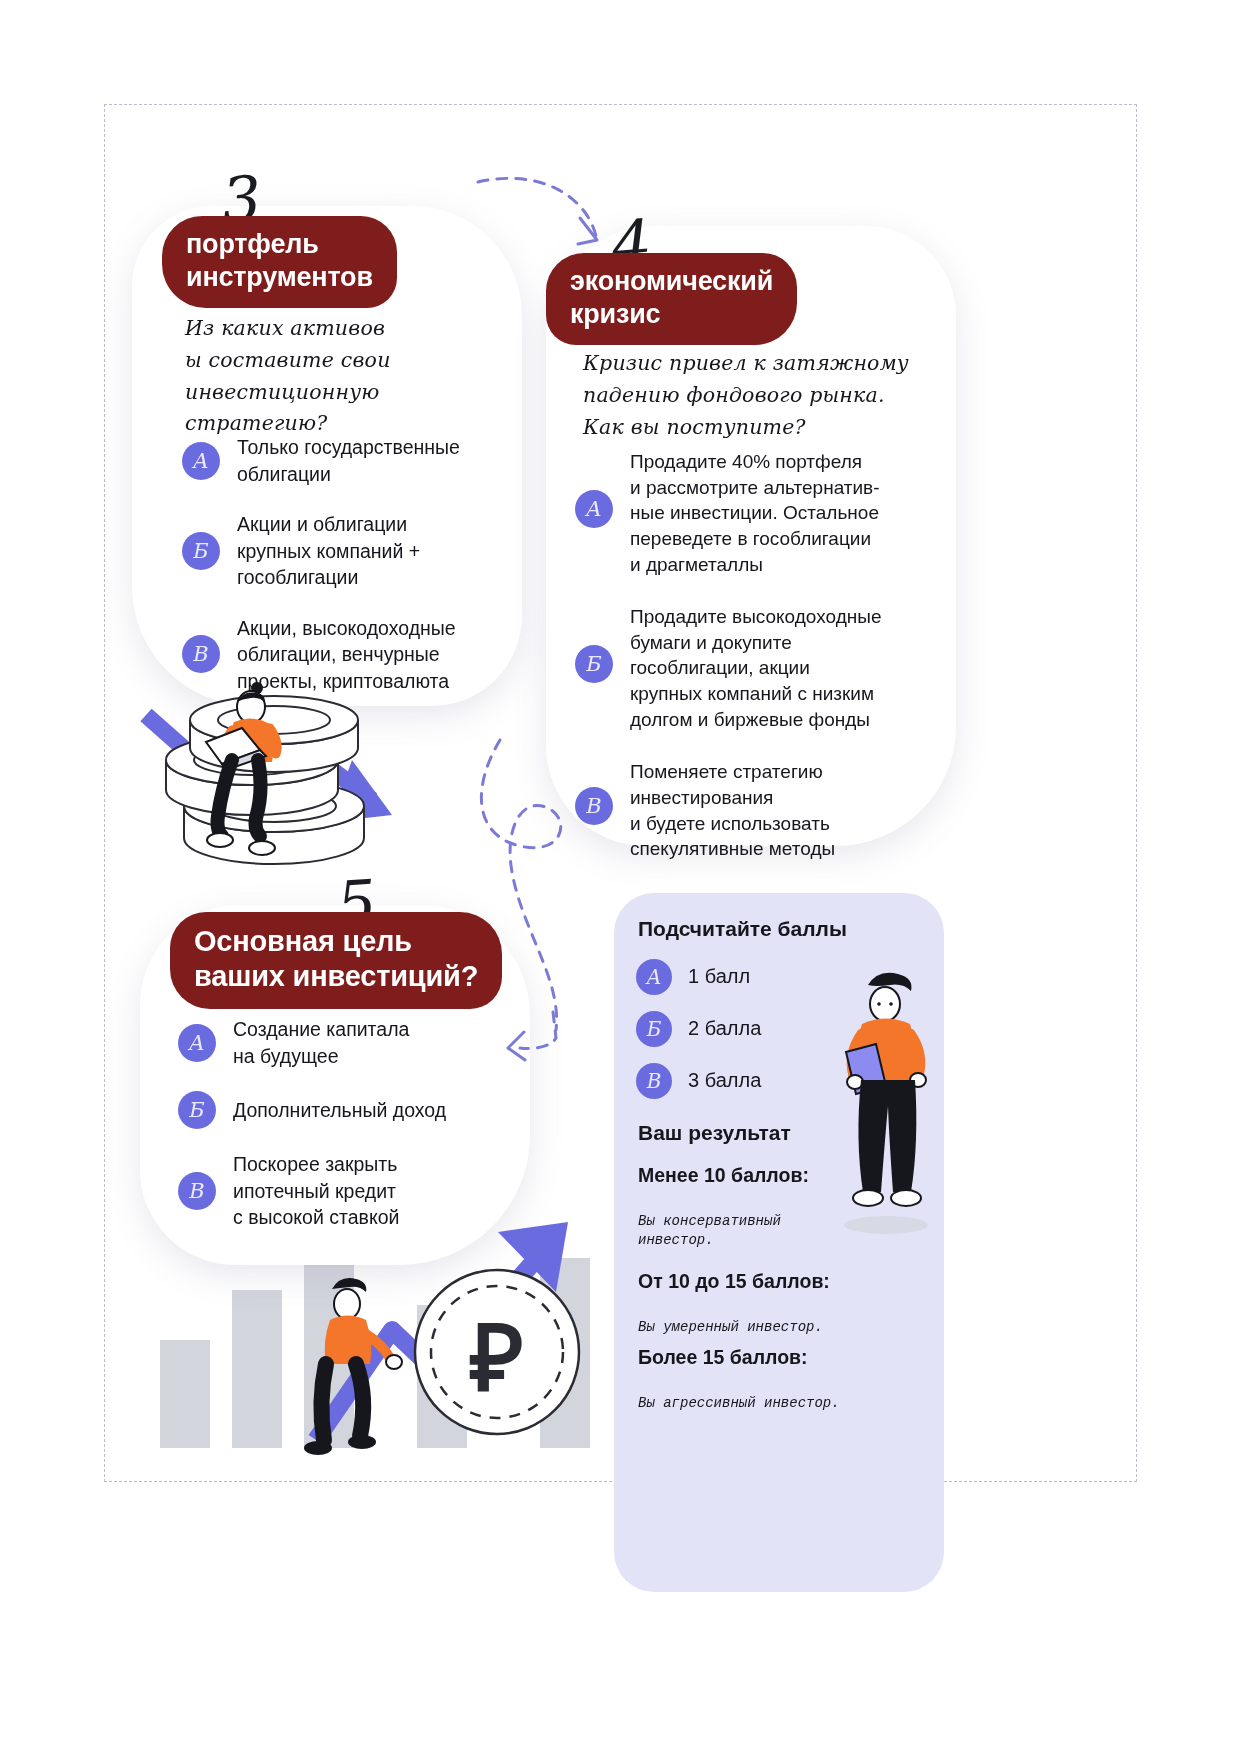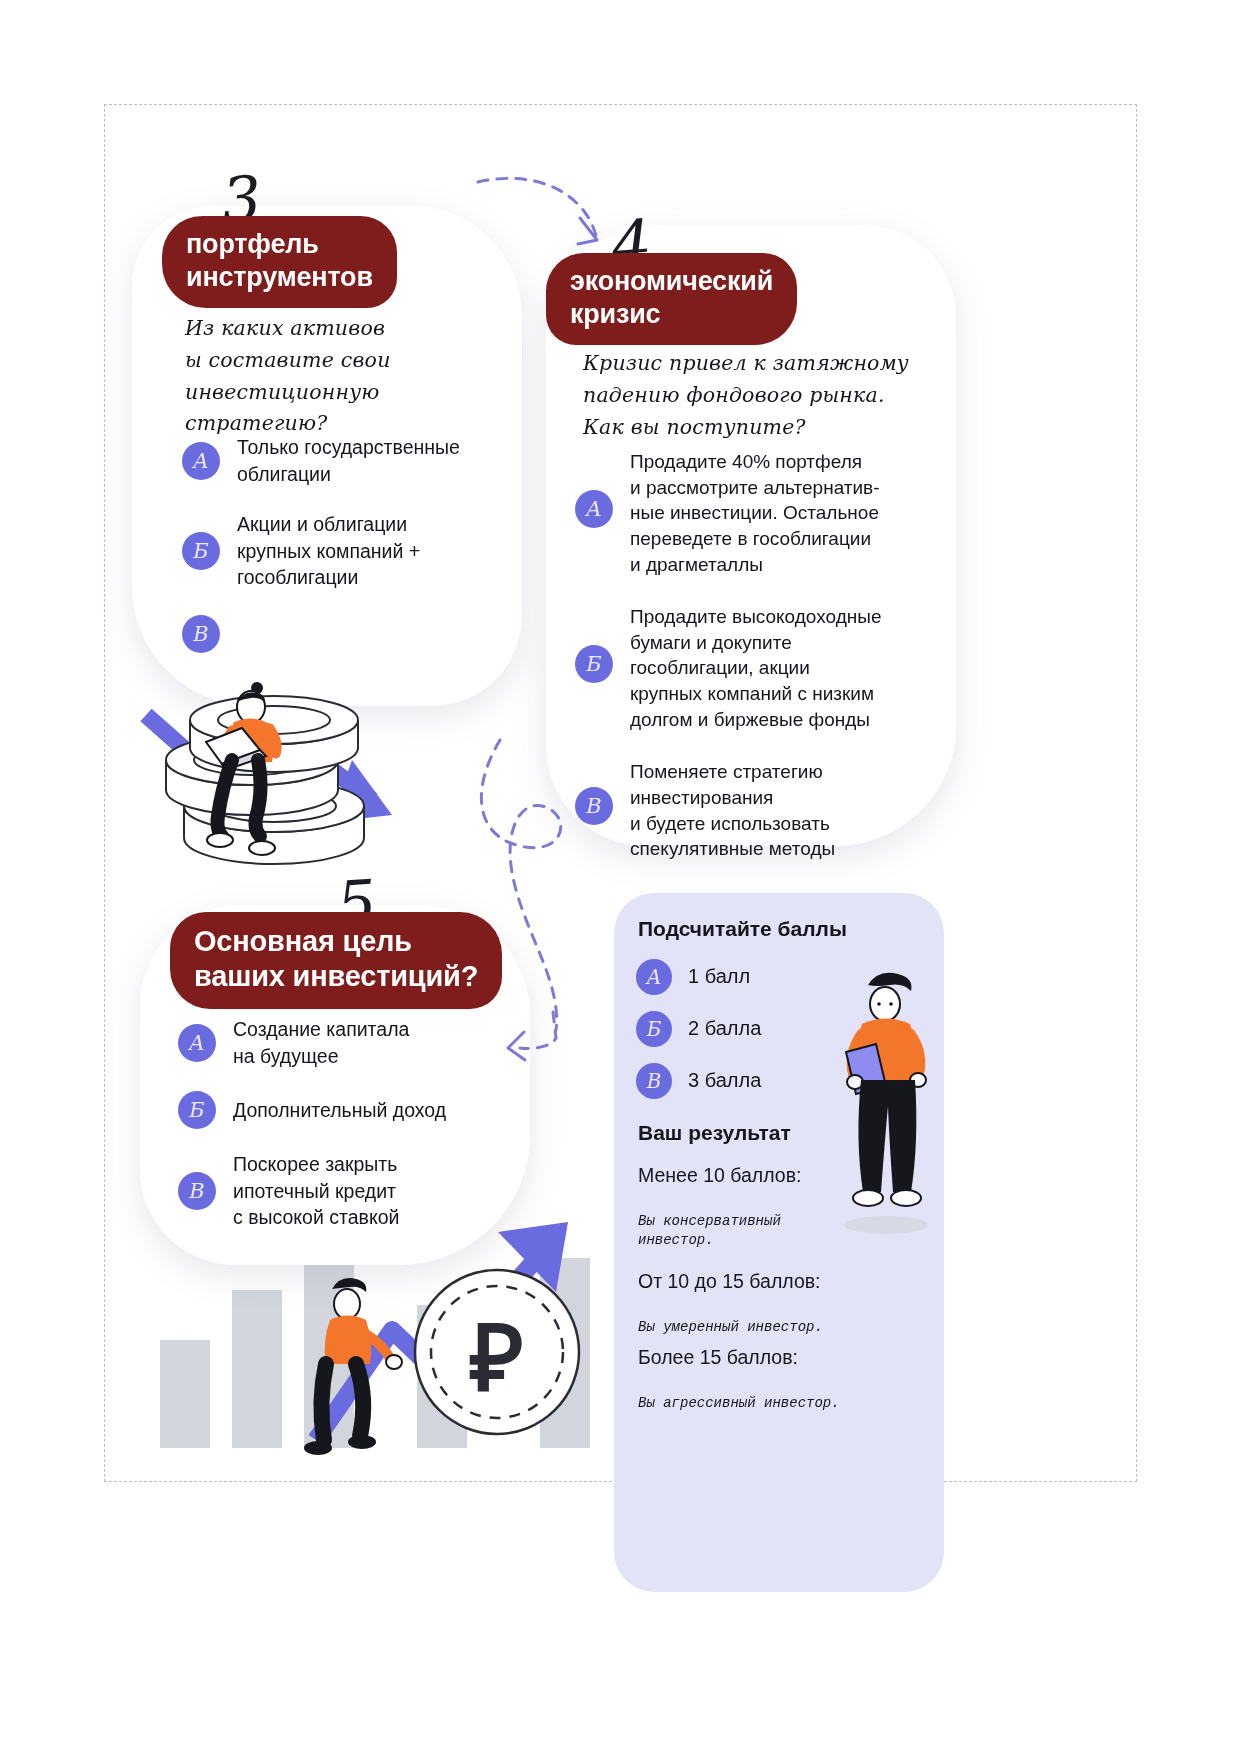--- a/index.html
+++ b/index.html
@@ -128,21 +128,21 @@
   }
   .score-list { position: absolute; left: 22px; top: 66px; }
   .score-list .ans-row { margin-bottom: 16px; align-items: center; }
   .score-list .badge { width: 36px; height: 36px; font-size: 20px; margin-right: 16px; }
   .score-list .ans-text { font-size: 20px; }
   .result-title {
     position: absolute; left: 24px; top: 228px;
     font-size: 21px; font-weight: 700; color: #16161d;
   }
   .result-block { position: absolute; left: 24px; width: 300px; }
-  .result-head { font-size: 19.5px; font-weight: 400; color: #16161d; line-height: 1.3; }
+  .result-head { font-size: 19.5px; font-weight: 700; color: #16161d; line-height: 1.3; }
   .result-desc {
     font-family: Liberation Mono, monospace; font-style: italic;
     font-size: 14px; line-height: 1.36; color: #16161d; white-space: pre-line; margin-top: 24px;
   }
   .rb1 { top: 270px; }
   .rb2 { top: 376px; }
   .rb3 { top: 452px; }
 
   
   .deco { position: absolute; left: 0; top: 0; width: 1241px; height: 1754px; pointer-events: none; }
@@ -185,20 +185,23 @@
 облигации</div>
       </div>
       <div class="ans-row">
         <div class="badge">Б</div>
         <div class="ans-text">Акции и облигации
 крупных компаний +
 гособлигации</div>
       </div>
       <div class="ans-row">
         <div class="badge">В</div>
+        <div class="ans-text">Акции, высокодоходные
+облигации, венчурные
+проекты, криптовалюта</div>
       </div>
     </div>
 
     <div class="blob blob-4"></div>
     <div class="numeral num-4">4</div>
     <div class="pill pill-4">экономический
 кризис</div>
     <div class="hand-q q4">Кризис привел к затяжному
 падению фондового рынка.
 Как вы поступите?</div>

